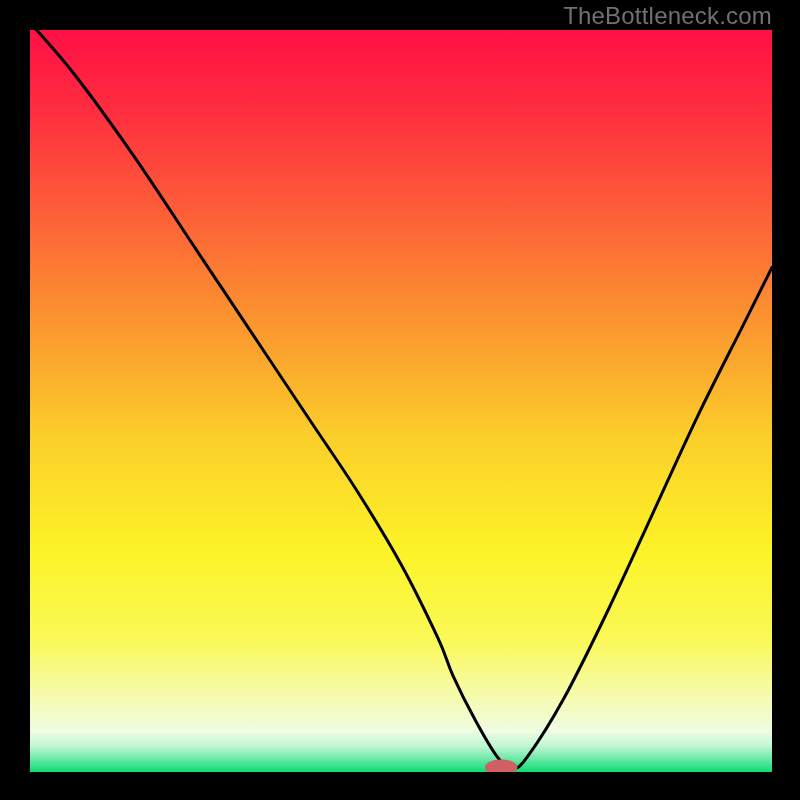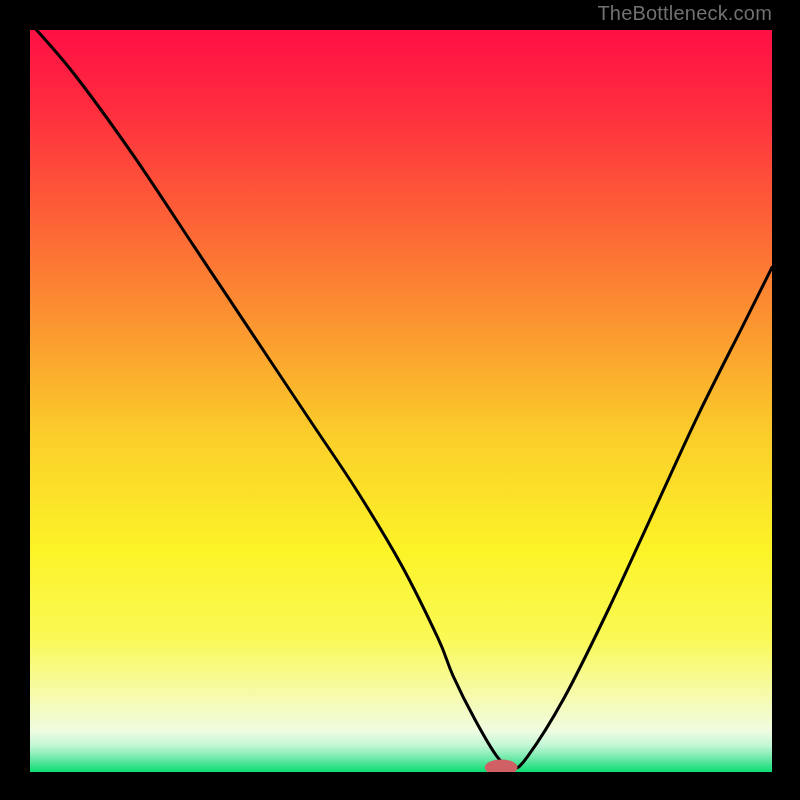--- a/index.html
+++ b/index.html
@@ -14,21 +14,21 @@
     position: relative;
     width: 800px;
     height: 800px;
     background: #000;
   }
   .watermark {
     position: absolute;
     top: 2px;
     right: 28px;
     font-family: Arial, Helvetica, sans-serif;
-    font-size: 20px;
+    font-size: 24px;
     font-weight: 500;
     color: #717171;
     letter-spacing: 0.2px;
   }
   svg {
     position: absolute;
     top: 0;
     left: 0;
   }
 </style>

